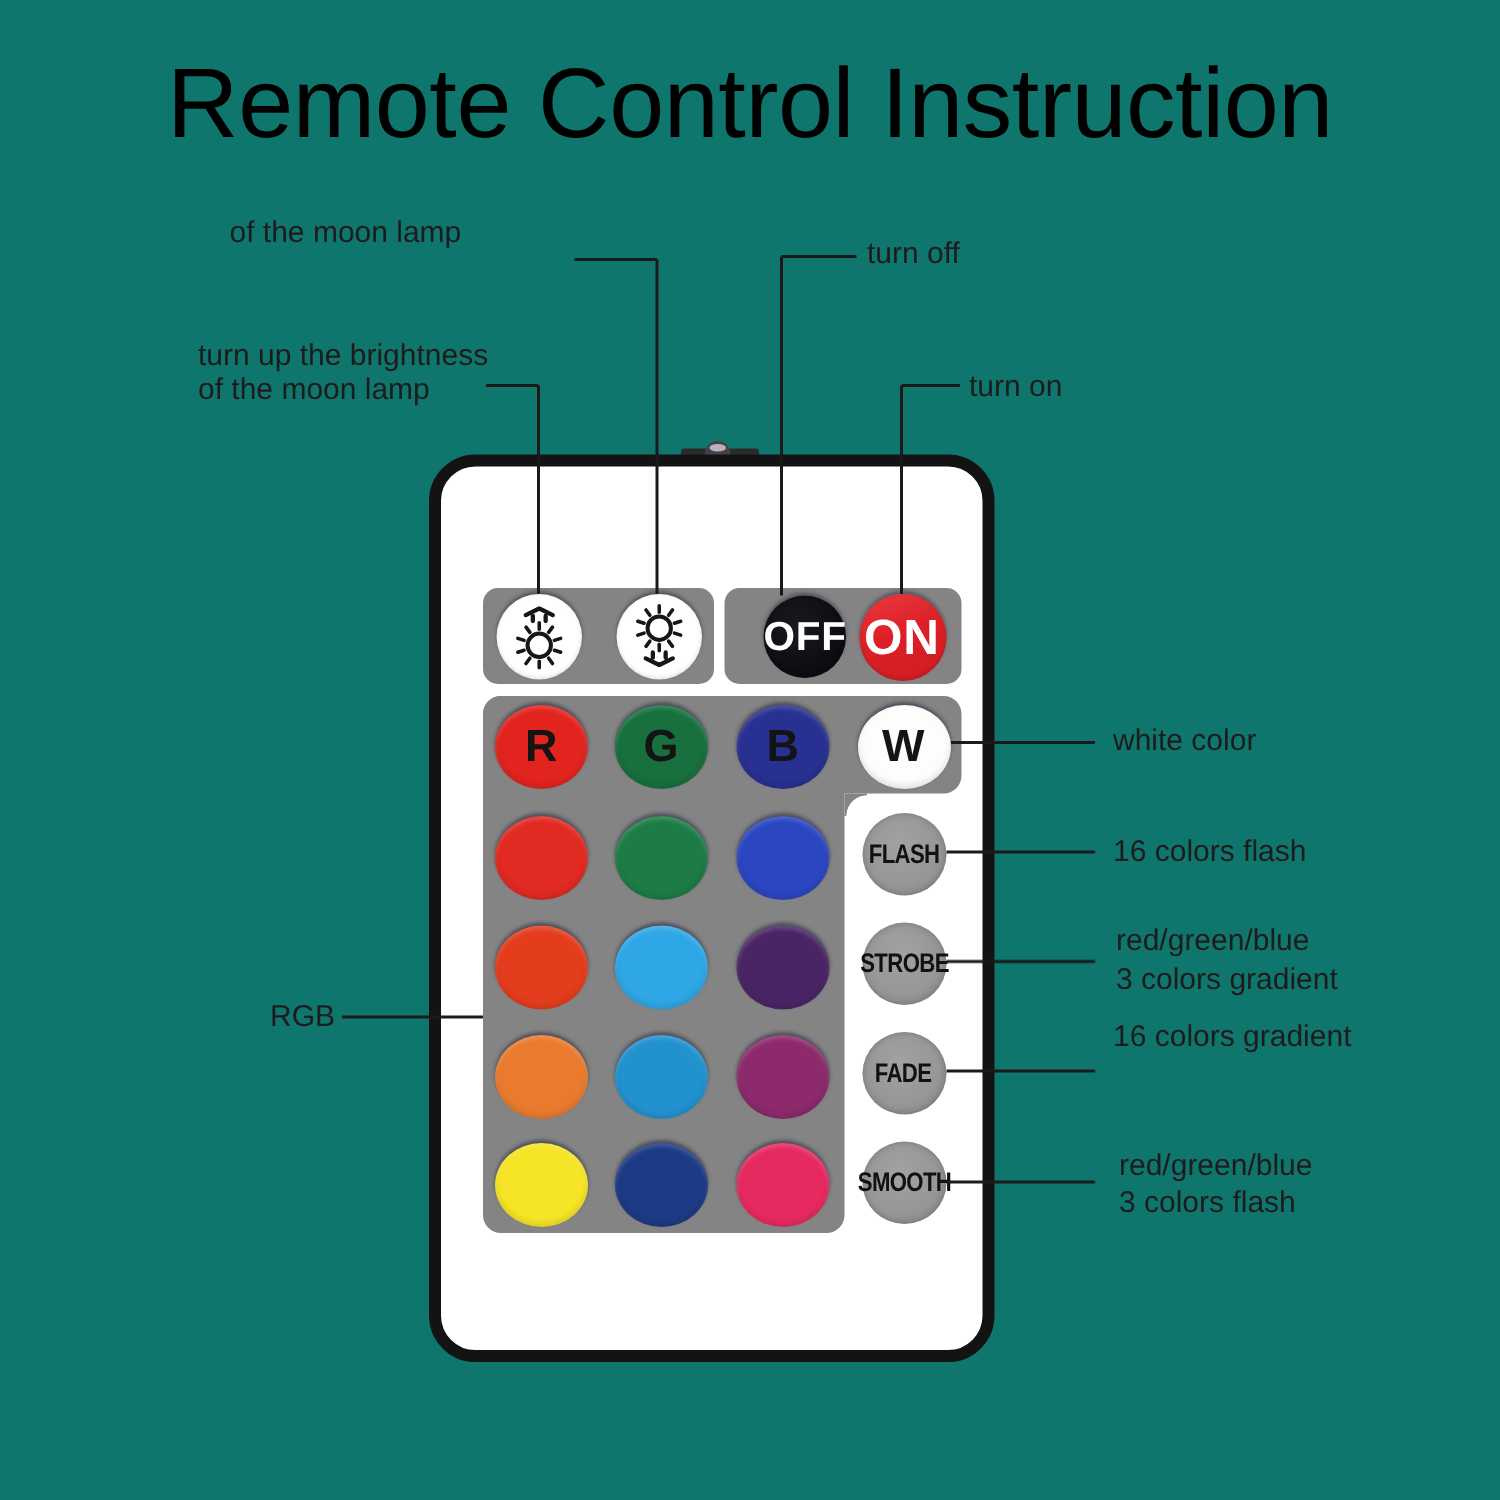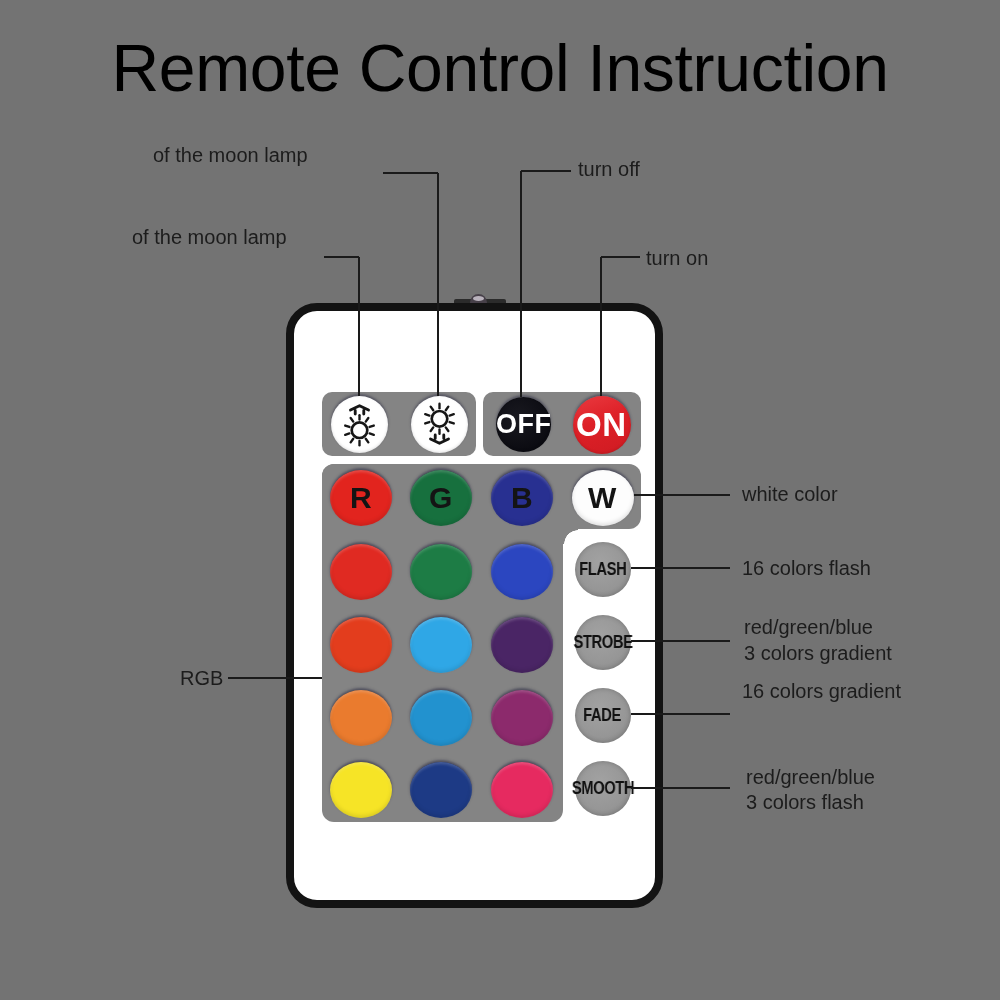--- a/index.html
+++ b/index.html
@@ -1,16 +1,16 @@
 <!DOCTYPE html>
 <html><head>
 <meta charset="utf-8">
 <style>
   html,body{margin:0;padding:0;background:#ffffff;}
-  #canvas{position:relative;width:1000px;height:1000px;background:#737373;overflow:hidden;transform:translateZ(0);
+  #canvas{position:relative;width:1000px;height:1000px;background:#0f766e;overflow:hidden;transform:translateZ(0);
           font-family:"Liberation Sans","DejaVu Sans",sans-serif;}
   .abs{position:absolute;}
   #page-title{position:absolute;left:0;right:0;top:30px;text-align:center;
               font-size:66px;font-weight:400;color:#000;letter-spacing:-0.3px;white-space:nowrap;}
   .callout-text{position:absolute;font-size:20px;color:#1c1c1c;line-height:23px;white-space:nowrap;will-change:transform;}
   .cline{position:absolute;background:#1a1a1a;z-index:40;}
   #remote-body{position:absolute;box-sizing:border-box;border:8px solid #131313;
                border-radius:31px;background:#ffffff;z-index:5;}
   .panel{position:absolute;z-index:6;}
   .btn{position:absolute;border-radius:50%;display:flex;align-items:center;justify-content:center;z-index:8;}
@@ -70,21 +70,21 @@
               <line x1="30" y1="35.2" x2="30" y2="39.8" stroke="#161616" stroke-width="2.5" stroke-linecap="round"></line>
               <line x1="23.416805174324303" y1="33.06099033699941" x2="20.712993013778927" y2="36.78246851112417" stroke="#161616" stroke-width="2.5" stroke-linecap="round"></line>
               <line x1="19.348167017494283" y1="27.460990336999412" x2="14.973307042536574" y2="28.88246851112417" stroke="#161616" stroke-width="2.5" stroke-linecap="round"></line>
               <line x1="19.34816701749428" y1="20.53900966300059" x2="14.973307042536572" y2="19.117531488875834" stroke="#161616" stroke-width="2.5" stroke-linecap="round"></line>
               <line x1="23.4168051743243" y1="14.93900966300059" x2="20.71299301377892" y2="11.217531488875832" stroke="#161616" stroke-width="2.5" stroke-linecap="round"></line>
               <path d="M 20.5 45.2 L 30 49.8 L 39.5 45.2 M 25.5 44.7 L 25.5 41 M 34.5 44.7 L 34.5 41" fill="none" stroke="#161616" stroke-width="3" stroke-linecap="round" stroke-linejoin="round"></path>
             </g>
           </svg>
         </span>
       </div>
-      <div class="btn" style="left: 496px; top: 397px; width: 55px; height: 55px; background: radial-gradient(circle at 40% 38%, rgb(25, 25, 32) 0%, rgb(10, 10, 16) 75%); box-shadow: rgba(28, 28, 55, 0.45) 0px -2px 2.5px, rgba(0, 0, 0, 0.12) 0px -1px 3px inset;">
+      <div class="btn" style="left: 509px; top: 397px; width: 55px; height: 55px; background: radial-gradient(circle at 40% 38%, rgb(25, 25, 32) 0%, rgb(10, 10, 16) 75%); box-shadow: rgba(28, 28, 55, 0.45) 0px -2px 2.5px, rgba(0, 0, 0, 0.12) 0px -1px 3px inset;">
         <span class="lbl" style="color: rgb(255, 255, 255); font-size: 27px; font-weight: 700; letter-spacing: 0.5px;">OFF</span>
       </div>
       <div class="btn" style="left: 572.5px; top: 395.5px; width: 58px; height: 58px; background: linear-gradient(160deg, rgb(234, 58, 64) 0%, rgb(221, 32, 39) 45%, rgb(207, 27, 34) 100%); box-shadow: rgba(28, 28, 55, 0.45) 0px -2px 2.5px, rgba(0, 0, 0, 0.12) 0px -1px 3px inset;">
         <span class="lbl" style="color: rgb(255, 255, 255); font-size: 33px; font-weight: 700; letter-spacing: 0.5px;">ON</span>
       </div>
       <div class="btn" style="left: 330px; top: 470px; width: 62px; height: 56px; background: linear-gradient(175deg, rgb(226, 36, 30) 55%, rgb(226, 36, 30) 100%) rgb(226, 36, 30); box-shadow: rgba(28, 28, 55, 0.5) 0px -2px 2.5px, rgba(255, 255, 255, 0.2) 0px 2px 3px inset, rgba(0, 0, 0, 0.12) 0px -2px 4px inset;">
         <span class="lbl" style="color: rgb(20, 20, 20); font-size: 30px; font-weight: 700;">R</span>
       </div>
       <div class="btn" style="left: 410px; top: 470px; width: 62px; height: 56px; background: linear-gradient(175deg, rgb(23, 112, 62) 55%, rgb(23, 112, 62) 100%) rgb(23, 112, 62); box-shadow: rgba(28, 28, 55, 0.5) 0px -2px 2.5px, rgba(255, 255, 255, 0.2) 0px 2px 3px inset, rgba(0, 0, 0, 0.12) 0px -2px 4px inset;">
         <span class="lbl" style="color: rgb(20, 20, 20); font-size: 30px; font-weight: 700;">G</span>
@@ -120,20 +120,21 @@
         <span class="lbl" style="color: rgb(17, 17, 17); font-size: 18px; font-weight: 700; transform: scaleX(0.82); letter-spacing: -0.5px; white-space: nowrap;">SMOOTH</span>
       </div>
     </div>
   <div id="callouts-layer">
       <div class="callout-text" style="left: 153px; top: 144px;">
         <div>of the moon lamp</div>
       </div>
       <div class="cline" style="left: 383px; top: 172px; width: 55px; height: 2px;"></div>
       <div class="cline" style="left: 436.5px; top: 173px; width: 2px; height: 223px;"></div>
       <div class="callout-text" style="left: 132px; top: 226px;">
+        <div>turn up the brightness</div>
         <div>of the moon lamp</div>
       </div>
       <div class="cline" style="left: 324px; top: 256px; width: 35px; height: 2px;"></div>
       <div class="cline" style="left: 357.5px; top: 257px; width: 2px; height: 139px;"></div>
       <div class="callout-text" style="left: 578px; top: 158px;">
         <div>turn off</div>
       </div>
       <div class="cline" style="left: 521px; top: 170px; width: 50px; height: 2px;"></div>
       <div class="cline" style="left: 519.5px; top: 171px; width: 2px; height: 226px;"></div>
       <div class="callout-text" style="left: 646px; top: 247px;">

